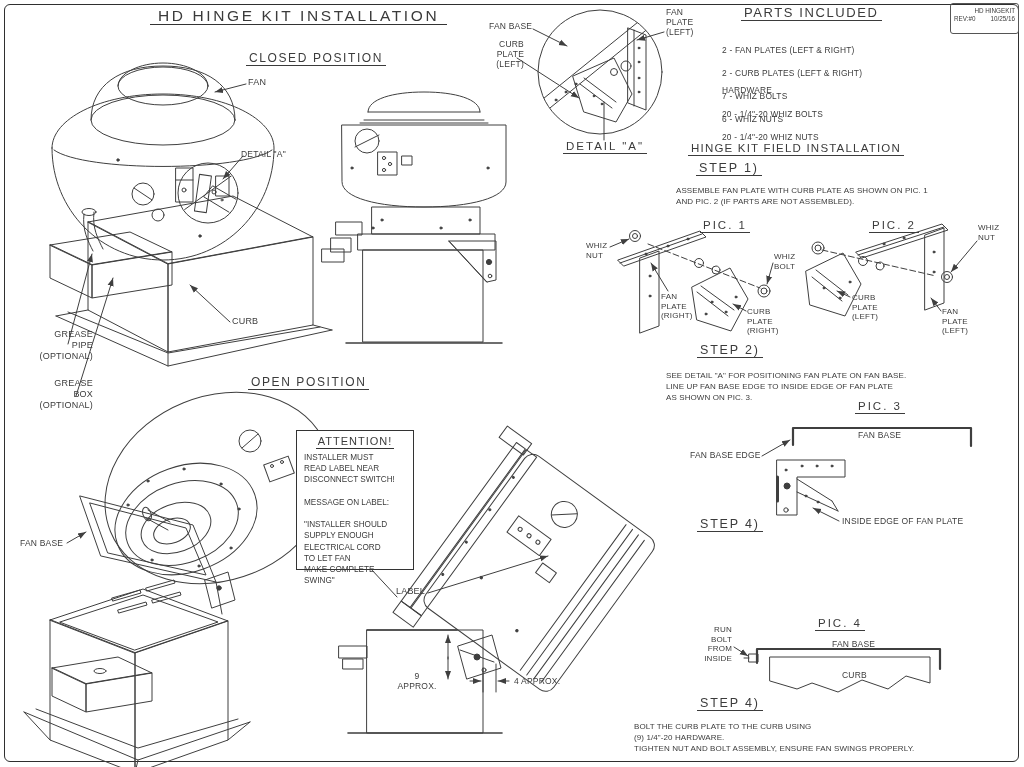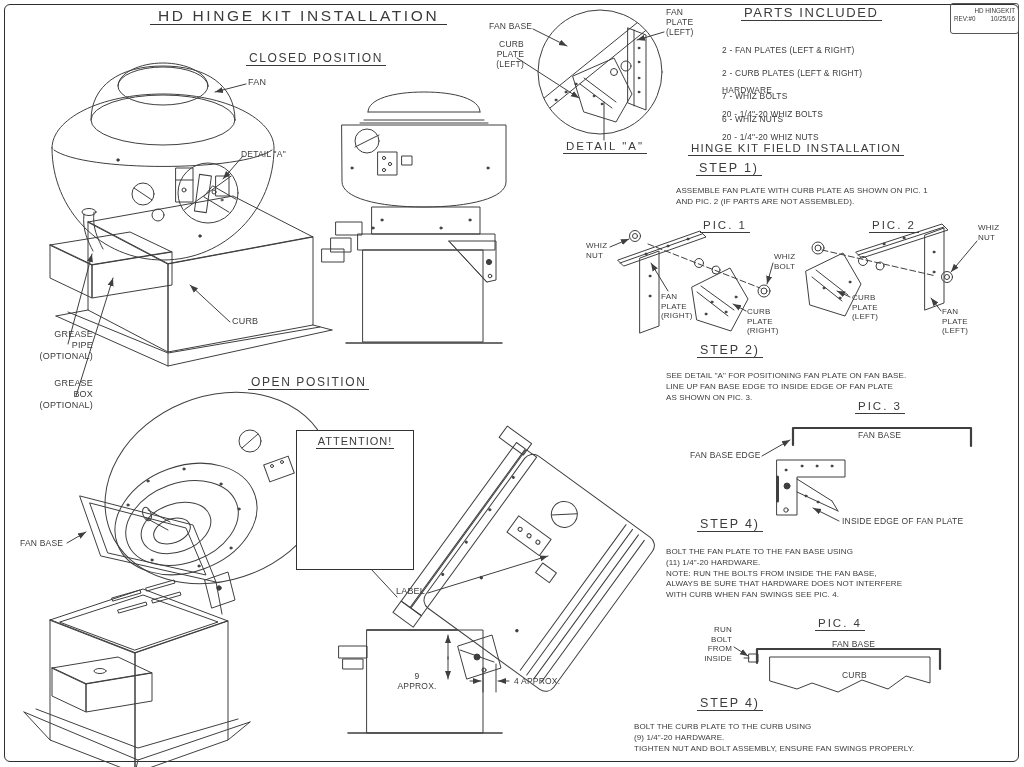--- a/index.html
+++ b/index.html
@@ -420,25 +420,20 @@
   <div class="lb txt" style="left:666px;top:371px;">SEE DETAIL "A" FOR POSITIONING FAN PLATE ON FAN BASE.
 LINE UP FAN BASE EDGE TO INSIDE EDGE OF FAN PLATE
 AS SHOWN ON PIC. 3.</div>
 
   <div class="lb pic u" style="left:855px;top:401px;">PIC. 3</div>
   <div class="lb" style="left:858px;top:430px;">FAN BASE</div>
   <div class="lb" style="left:690px;top:450px;">FAN BASE EDGE</div>
   <div class="lb" style="left:842px;top:516px;">INSIDE EDGE OF FAN PLATE</div>
 
   <div class="lb step u" style="left:697px;top:519px;">STEP 4)</div>
-  <div class="lb txt" style="left:666px;top:547px;">BOLT THE FAN PLATE TO THE FAN BASE USING
-(11) 1/4"-20 HARDWARE.
-NOTE: RUN THE BOLTS FROM INSIDE THE FAN BASE,
-ALWAYS BE SURE THAT HARDWARE DOES NOT INTERFERE
-WITH CURB WHEN FAN SWINGS SEE PIC. 4.</div>
 
   <div class="lb pic u" style="left:815px;top:618px;">PIC. 4</div>
   <div class="lb rt small" style="left:698px;top:625px;width:34px;">RUN
 BOLT
 FROM
 INSIDE</div>
   <div class="lb" style="left:832px;top:639px;">FAN BASE</div>
   <div class="lb" style="left:842px;top:670px;">CURB</div>
 
   <div class="lb step u" style="left:697px;top:698px;">STEP 4)</div>
@@ -448,14 +443,26 @@
 
   <div class="lb hd u" style="left:248px;top:377px;text-align:right;">OPEN POSITION</div>
   <div class="lb" style="left:20px;top:538px;">FAN BASE</div>
   <div class="lb" style="left:396px;top:586px;font-size:9px;">LABEL</div>
   <div class="lb ctr" style="left:396px;top:671px;width:42px;line-height:10px;">9
 APPROX.</div>
   <div class="lb" style="left:514px;top:676px;">4 APPROX.</div>
 
   <div class="attn">
     <span class="ah">ATTENTION!</span>
+    <div class="ab">INSTALLER MUST
+READ LABEL NEAR
+DISCONNECT SWITCH!
+
+MESSAGE ON LABEL:
+
+"INSTALLER SHOULD
+SUPPLY ENOUGH
+ELECTRICAL CORD
+TO LET FAN
+MAKE COMPLETE
+SWING"</div>
   </div>
 </div>
 
 </body></html>

